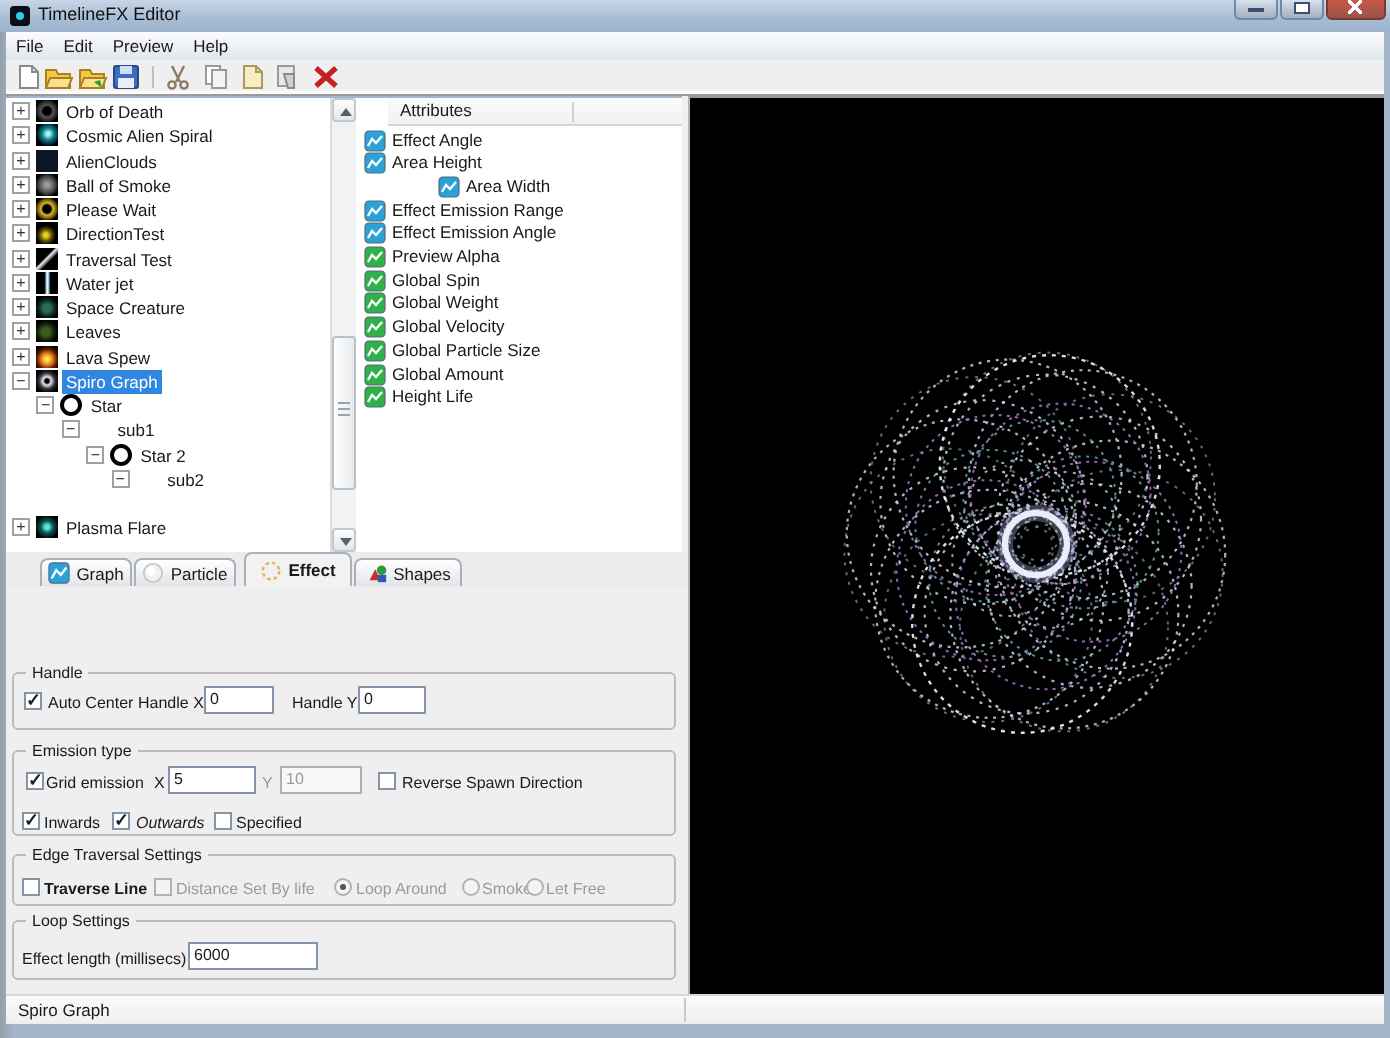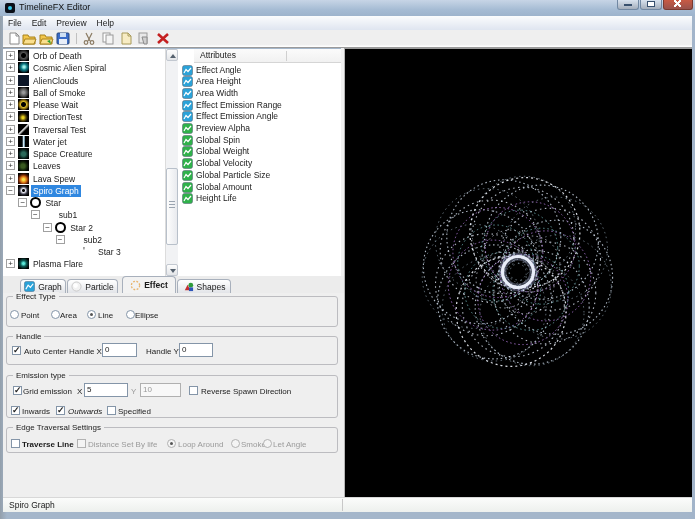--- a/index.html
+++ b/index.html
@@ -212,24 +212,20 @@
     </div>
     <div class="trow" style="top: 172.5px;">
       <div class="texp" style="left: 40.2px;">−</div>
       <div class="ticon ti-ring" style="left: 52.2px;"></div>
       <span class="tlabel" style="left: 65.2px;">Star 2</span>
     </div>
     <div class="trow" style="top: 184.75px;">
       <div class="texp" style="left: 52.6px;">−</div>
       <span class="tlabel" style="left: 78.6px;">sub2</span>
     </div>
-    <div class="trow" style="top: 197px;">
-      <div class="ticon ti-mark" style="left: 77px;"></div>
-      <span class="tlabel" style="left: 93px;">Star 3</span>
-    </div>
     <div class="trow" style="top: 209.25px;">
       <div class="texp" style="left: 3px;">+</div>
       <div class="ticon ti-plasma" style="left: 15px;"></div>
       <span class="tlabel" style="left: 28px;">Plasma Flare</span>
     </div>
   </div>
 <div class="vscroll">
   <div class="sarrow up"></div>
   <div class="sthumb"></div>
   <div class="sarrow down"></div>
@@ -247,21 +243,21 @@
         </svg>
         <span class="alabel">Effect Angle</span>
       </div>
       <div class="arow" style="top: 26.2px;">
         <svg width="11" height="11" viewBox="0 0 11 11">
           <rect x="0.5" y="0.5" width="10" height="10" rx="2" fill="#2aa2d8" stroke="#5a6a78" stroke-width="0.6"></rect>
           <polyline points="2,8 4,4.5 6,6.5 9,3" fill="none" stroke="#fff" stroke-width="1.2"></polyline>
         </svg>
         <span class="alabel">Area Height</span>
       </div>
-      <div class="arow" style="top: 37.9px;">
+      <div class="arow" style="top: 37.9px; margin-left: 37px;">
         <svg width="11" height="11" viewBox="0 0 11 11">
           <rect x="0.5" y="0.5" width="10" height="10" rx="2" fill="#2aa2d8" stroke="#5a6a78" stroke-width="0.6"></rect>
           <polyline points="2,8 4,4.5 6,6.5 9,3" fill="none" stroke="#fff" stroke-width="1.2"></polyline>
         </svg>
         <span class="alabel">Area Width</span>
       </div>
       <div class="arow" style="top: 49.6px;">
         <svg width="11" height="11" viewBox="0 0 11 11">
           <rect x="0.5" y="0.5" width="10" height="10" rx="2" fill="#2aa2d8" stroke="#5a6a78" stroke-width="0.6"></rect>
           <polyline points="2,8 4,4.5 6,6.5 9,3" fill="none" stroke="#fff" stroke-width="1.2"></polyline>
@@ -392,31 +388,20 @@
     <div class="tab" style="left: 174px; width: 54px;">
       <svg width="11" height="11" viewBox="0 0 12 12">
         <path d="M2 10l3-6 3 6z" fill="#c23030"></path>
         <circle cx="8.5" cy="4.5" r="2.6" fill="#2f9a3a"></circle>
         <rect x="6.5" y="7" width="4.5" height="4" fill="#2f55b8"></rect>
       </svg>
       <span>Shapes</span>
     </div>
   </div>
 <div class="panel">
-  <div class="gb" style="top:3px;height:31px;">
-    <span class="gb-label">Effect Type</span>
-    <span class="rb" style="left:3px;top:13px;"></span>
-    <span class="plabel" style="left:14px;top:14px;">Point</span>
-    <span class="rb" style="left:44px;top:13px;"></span>
-    <span class="plabel" style="left:53px;top:14px;">Area</span>
-    <span class="rb checked" style="left:80px;top:13px;"></span>
-    <span class="plabel" style="left:91px;top:14px;">Line</span>
-    <span class="rb" style="left:119px;top:13px;"></span>
-    <span class="plabel" style="left:128px;top:14px;">Ellipse</span>
-  </div>
   <div class="gb" style="top:43px;height:29px;">
     <span class="gb-label">Handle</span>
     <span class="cb checked" style="left:5px;top:9px;"></span>
     <span class="plabel" style="left:17px;top:10px;">Auto Center</span>
     <span class="plabel" style="left:62px;top:10px;">Handle X</span>
     <span class="inp" style="left:95px;top:6px;width:35px;">0</span>
     <span class="plabel" style="left:139px;top:10px;">Handle Y</span>
     <span class="inp" style="left:172px;top:6px;width:34px;">0</span>
   </div>
   <div class="gb" style="top:82px;height:43px;">
@@ -440,19 +425,24 @@
     <span class="gb-label">Edge Traversal Settings</span>
     <span class="cb" style="left:4px;top:11px;"></span>
     <span class="plabel bold" style="left:15px;top:12px;">Traverse Line</span>
     <span class="cb dis" style="left:70px;top:11px;"></span>
     <span class="plabel gray" style="left:81px;top:12px;">Distance Set By life</span>
     <span class="rb dis checked" style="left:160px;top:11px;"></span>
     <span class="plabel gray" style="left:171px;top:12px;">Loop Around</span>
     <span class="rb dis" style="left:224px;top:11px;"></span>
     <span class="plabel gray" style="left:234px;top:12px;">Smoke</span>
     <span class="rb dis" style="left:256px;top:11px;"></span>
-    <span class="plabel gray" style="left:266px;top:12px;">Let Angle</span>
+    <span class="plabel gray" style="left:266px;top:12px;">Let Free</span>
+  </div>
+  <div class="gb" style="top:167px;height:30px;">
+    <span class="gb-label">Loop Settings</span>
+    <span class="plabel" style="left:4px;top:14px;">Effect length (millisecs)</span>
+    <span class="inp" style="left:87px;top:10px;width:65px;">6000</span>
   </div>
 </div>
 <div class="statusbar">
   <div class="scell" style="left:6px;">Spiro Graph</div>
   <div class="sdiv"></div>
 </div>
 
 </body></html>

